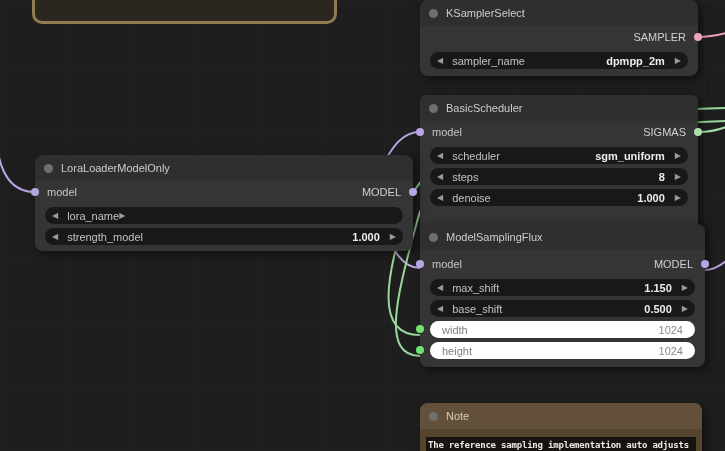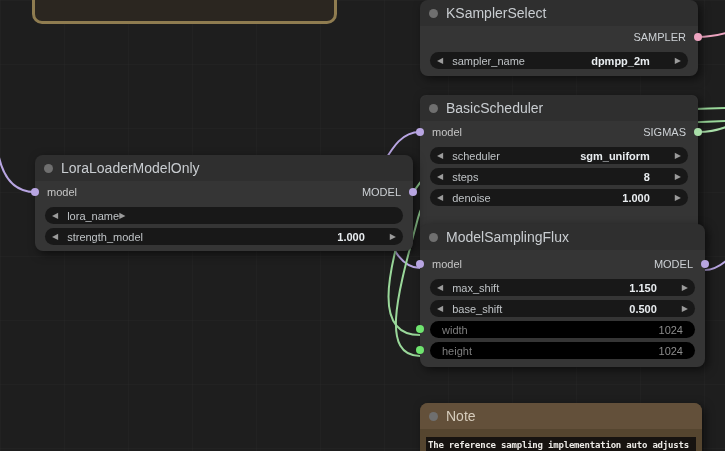--- a/index.html
+++ b/index.html
@@ -17,30 +17,30 @@
   #canvas{position:relative;width:725px;height:451px;overflow:hidden;background:var(--canvas);
     background-image:linear-gradient(rgba(255,255,255,0.015) 1px,transparent 1px),
                      linear-gradient(90deg,rgba(255,255,255,0.015) 1px,transparent 1px);
     background-size:64px 64px;}
   #wires{position:absolute;left:0;top:0;z-index:1;}
   .node{position:absolute;background:var(--nodebg);border-radius:8px;
     box-shadow:3px 3px 10px rgba(0,0,0,.55);z-index:2;font-size:11px;color:#ccc;}
   .nheader{height:26px;display:flex;align-items:center;gap:8px;padding:0 9px;
     background:rgba(0,0,0,.10);border-radius:8px 8px 0 0;}
   .ndot{width:9px;height:9px;border-radius:50%;background:#6f6f6f;flex:none;}
-  .ntitle{font-size:14px;color:#c9cdd1;white-space:nowrap;text-align:right;}
+  .ntitle{font-size:11px;color:#c9cdd1;white-space:nowrap;text-align:right;}
   .srow{display:flex;align-items:center;height:22px;padding:0 12px;}
   .in-label{color:#c6c6c6;}
   .out-label{color:#cdd1d5;margin-left:auto;}
   .widget{height:17px;margin:4px 10px 0;background:#181818;border-radius:9px;
     display:flex;align-items:center;padding:0 7px;}
   .arrow{font-size:8px;color:#9b9b9b;line-height:1;cursor:pointer;}
   .wlabel{margin-left:9px;color:#bfc3c6;white-space:nowrap;}
-  .wvalue{margin-left:auto;margin-right:25px;color:#e9edf0;font-weight:bold;white-space:nowrap;}
-  .cwidget{height:17px;margin:4px 10px 0;background:#000000;border-radius:9px;
+  .wvalue{margin-left:auto;margin-right:10px;color:#e9edf0;font-weight:bold;white-space:nowrap;}
+  .cwidget{height:17px;margin:4px 10px 0;background:#ffffff;border-radius:9px;
     display:flex;align-items:center;justify-content:space-between;padding:0 12px;color:#7e7e7e;}
   .cvalue{color:#8b8b8b;}
   .port{position:absolute;width:8px;height:8px;border-radius:50%;z-index:3;}
   .port.left{left:-4px;}
   .port.right{right:-4px;}
   .p-model{background:var(--model);}
   .p-sampler{background:var(--sampler);}
   .p-sigmas{background:var(--sigmas);}
   .p-int{background:var(--intg);}
   #partial-node{position:absolute;left:32px;top:-40px;width:299px;height:58px;

